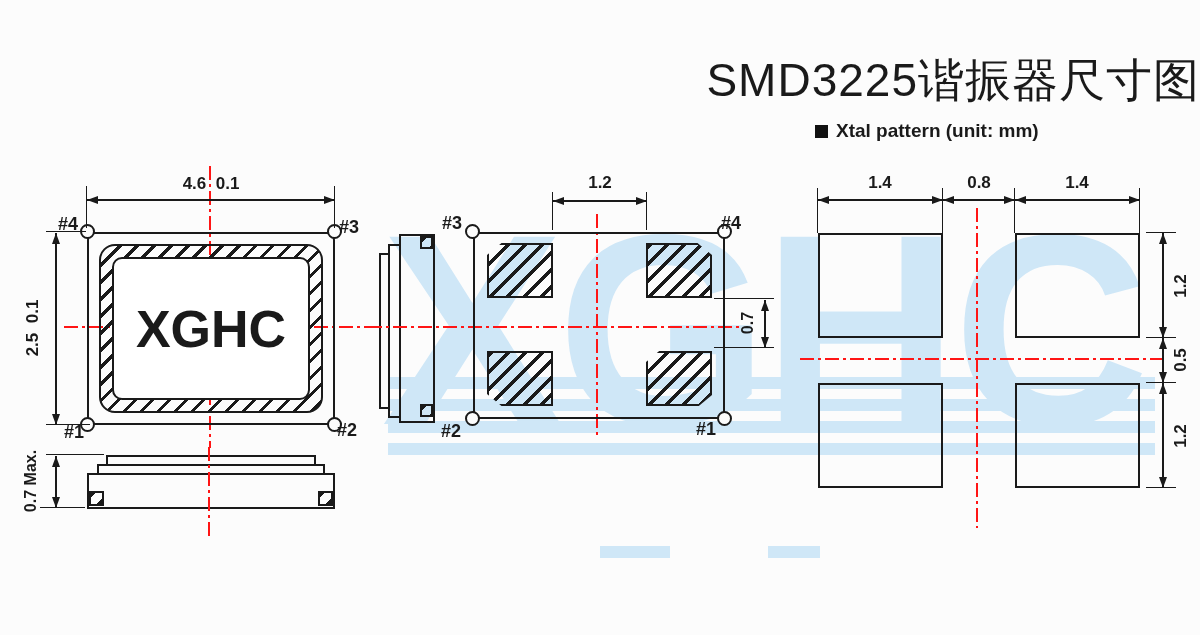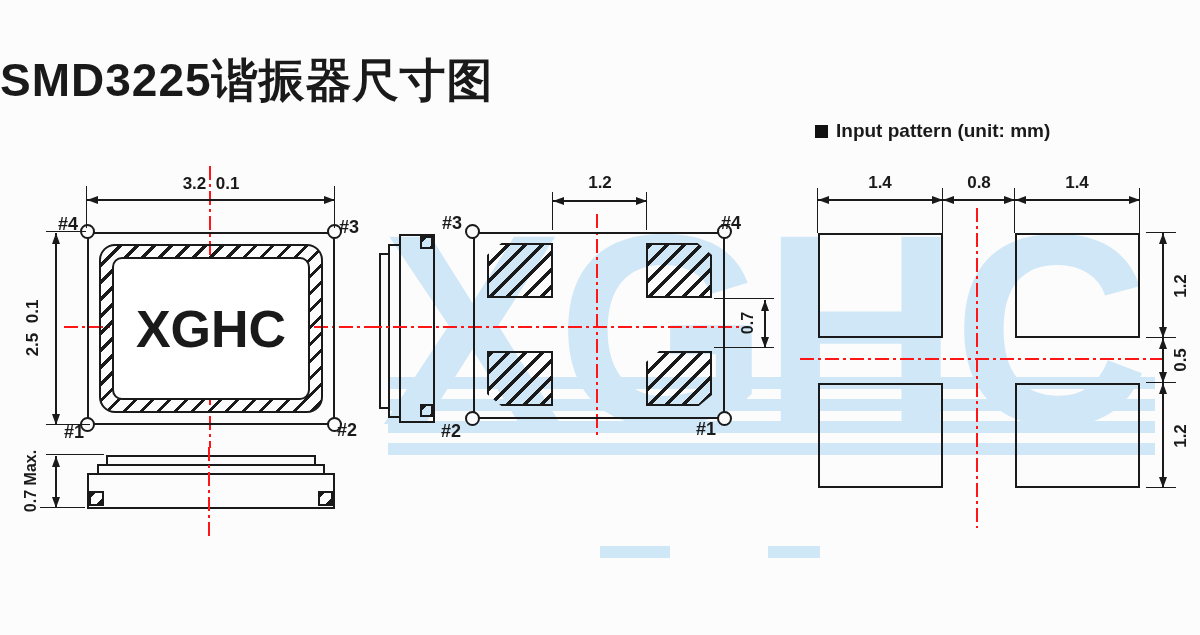--- a/index.html
+++ b/index.html
@@ -21,22 +21,22 @@
   .arr-r{ border-right:0; border-left:11px  solid var(--ink); }
   .arr-u{ border-top:0;   border-bottom:11px solid var(--ink); }
   .arr-d{ border-bottom:0;border-top:11px   solid var(--ink); }
   .dimtext { position:absolute; font-size:17px; font-weight:600; white-space:pre; transform:translate(-50%,-50%); }
   .dimtext.rot { transform:translate(-50%,-50%) rotate(-90deg); }
   .pin  { position:absolute; font-size:18px; font-weight:600; white-space:pre; transform:translate(-50%,-50%); }
   .notch{ position:absolute; width:15px; height:15px; border:2px solid var(--ink); border-radius:50%; background:#fcfcfc; }
   .sechead { position:absolute; font-size:19px; font-weight:700; display:flex; align-items:center; gap:8px; }
   .sq   { display:inline-block; width:13px; height:13px; background:#111; }
 
-  #title { position:absolute; left:0; top:50px; width:1200px; text-align:left;
-           font-size:46px; font-weight:700; letter-spacing:1px; }
+  #title { position:absolute; left:0; top:50px; width:1200px; text-align:right;
+           font-size:46px; font-weight:400; letter-spacing:1px; }
 
   #wm-text { position:absolute; left:375px; top:195px; width:775px; height:270px;
              font-size:272px; font-weight:800; line-height:270px; text-align:center;
              letter-spacing:-6px; color:var(--wm); white-space:nowrap; z-index:0; }
   .wm-stripe { position:absolute; background:var(--wm); z-index:0; }
   .fg { z-index:2; }
 
   #logo-box { display:flex; align-items:center; justify-content:center; background:#ffffff; }
   #logo-box span { font-size:52px; font-weight:800; letter-spacing:0; }
 
@@ -54,42 +54,42 @@
   <div class="wm-stripe" style="left:388px;top:377px;width:767px;height:12px"></div>
   <div class="wm-stripe" style="left:388px;top:399px;width:767px;height:12px"></div>
   <div class="wm-stripe" style="left:388px;top:421px;width:767px;height:12px"></div>
   <div class="wm-stripe" style="left:388px;top:443px;width:767px;height:12px"></div>
   <div class="wm-stripe" style="left:600px;top:546px;width:70px;height:12px"></div>
   <div class="wm-stripe" style="left:768px;top:546px;width:52px;height:12px"></div>
 
   <div id="title">SMD3225谐振器尺寸图</div>
   <div class="sechead fg" style="left:815px;top:120px">
     <span class="sq"></span>
-    <span>Input pattern (unit: mm)</span>
+    <span>Xtal pattern (unit: mm)</span>
   </div>
 
   <div class="clh fg" style="left:64px;top:326px;width:310px"></div>
   <div class="clv fg" style="left:209px;top:166px;height:282px"></div>
 
   <div class="box fg" style="left:87px;top:232px;width:248px;height:193px;border-radius:8px"></div>
   <div class="notch fg" style="left:80px;top:224px"></div>
   <div class="notch fg" style="left:327px;top:224px"></div>
   <div class="notch fg" style="left:80px;top:417px"></div>
   <div class="notch fg" style="left:327px;top:417px"></div>
   <div class="box hatch fg" style="left:99px;top:244px;width:224px;height:169px;border-radius:16px"></div>
   <div class="box fg" id="logo-box" style="left:112px;top:257px;width:198px;height:143px;border-radius:10px">
     <span>XGHC</span>
   </div>
 
   <div class="vl t fg" style="left:86px;top:186px;height:42px"></div>
   <div class="vl t fg" style="left:334px;top:186px;height:42px"></div>
   <div class="hl fg" style="left:87px;top:199px;width:248px"></div>
   <div class="arr arr-l fg" style="left:87px;top:196px"></div>
   <div class="arr arr-r fg" style="left:324px;top:196px"></div>
-  <div class="dimtext fg" style="left:211px;top:184px">3.2  0.1</div>
+  <div class="dimtext fg" style="left:211px;top:184px">4.6  0.1</div>
 
   <div class="hl t fg" style="left:46px;top:231px;width:40px"></div>
   <div class="hl t fg" style="left:46px;top:424px;width:44px"></div>
   <div class="vl fg" style="left:55px;top:233px;height:192px"></div>
   <div class="arr arr-u fg" style="left:52px;top:233px"></div>
   <div class="arr arr-d fg" style="left:52px;top:414px"></div>
   <div class="dimtext rot fg" style="left:33px;top:328px">2.5  0.1</div>
 
   <div class="pin fg" style="left:68px;top:224px">#4</div>
   <div class="pin fg" style="left:349px;top:227px">#3</div>

